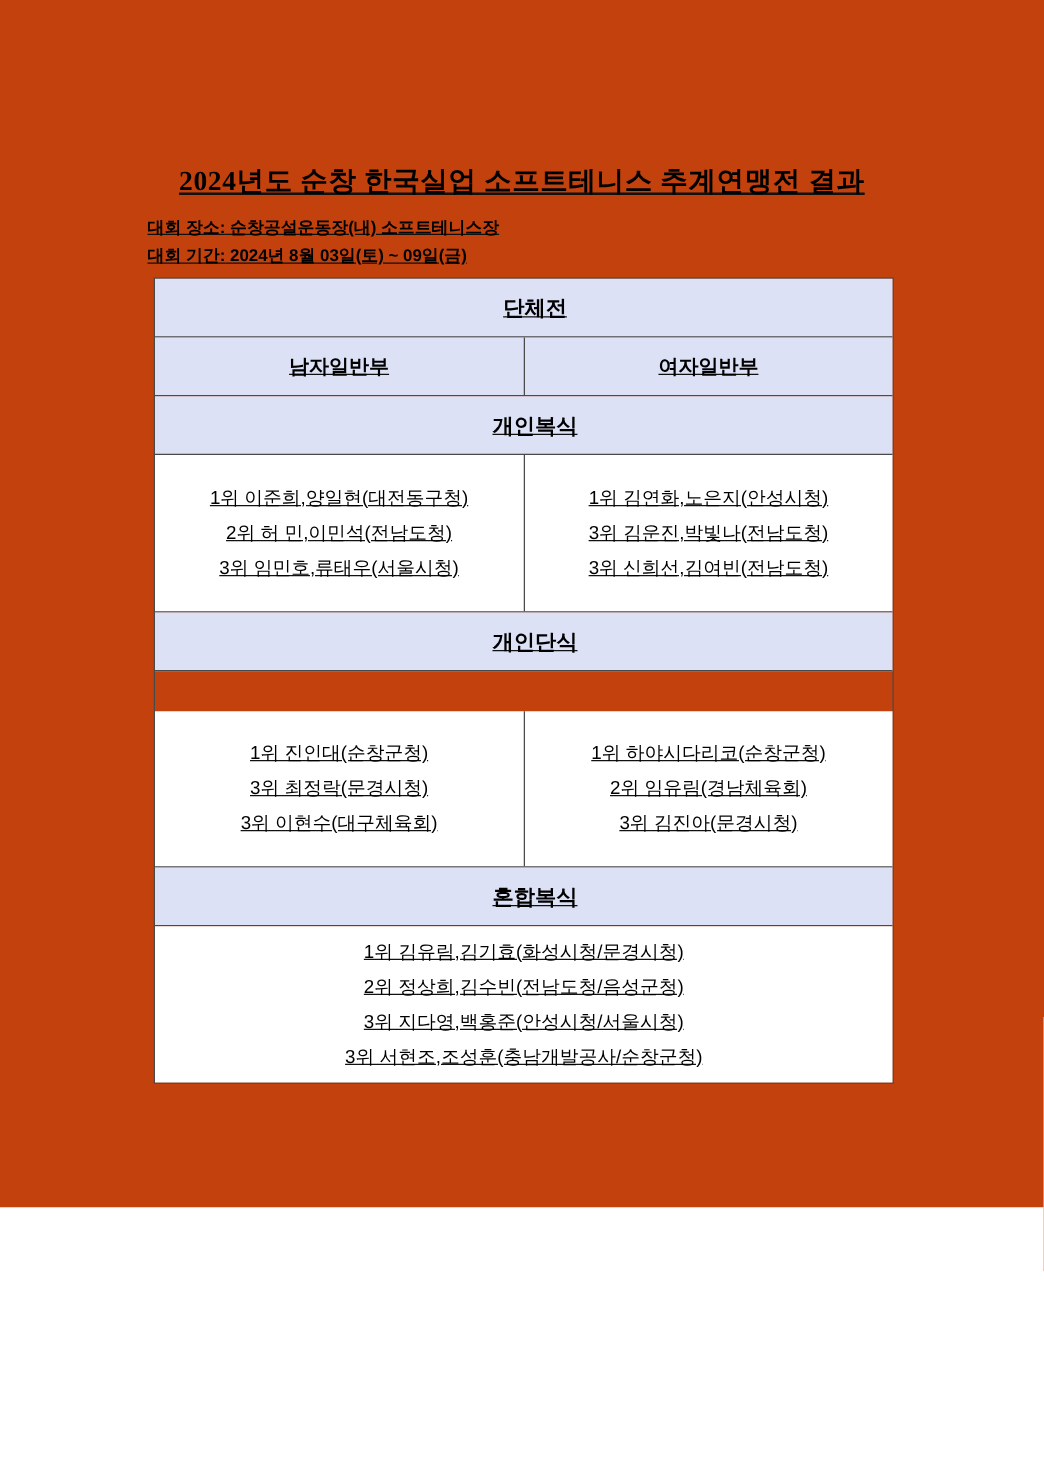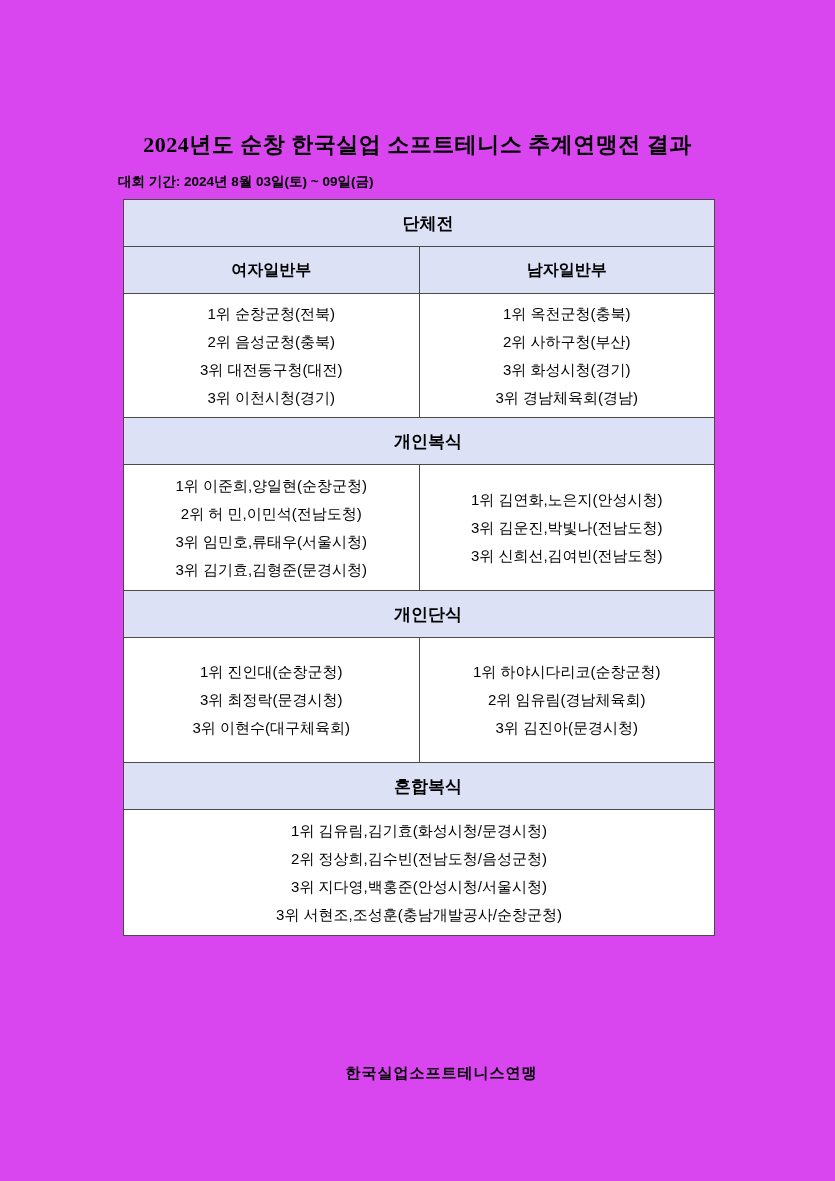--- a/index.html
+++ b/index.html
@@ -3,25 +3,26 @@
 <meta charset="utf-8">
 <style>
   html, body {
     margin: 0;
     padding: 0;
     background: #ffffff;
   }
   .page {
     position: relative;
     width: 835px;
-    height: 1181px;
-    background: #d946ef;
+    height: 966px;
+    background: #c2410c;
     color: #111111;
     overflow: hidden;
     font-family: "Liberation Sans", sans-serif;
+    text-decoration: underline;
   }
   .doc-title {
     margin: 130px 0 0 0;
     text-align: center;
     font-family: "Liberation Serif", "DejaVu Serif", serif;
     font-weight: bold;
     font-size: 22px;
     line-height: 30px;
     letter-spacing: 0.5px;
     color: #000000;
@@ -68,21 +69,21 @@
     justify-content: center;
     font-family: "Liberation Serif", "DejaVu Serif", serif;
     font-weight: bold;
     font-size: 16px;
     color: #000000;
   }
   .subheader-cell + .subheader-cell { border-left: 1px solid #4a4a4a; }
   .results-row { background: #ffffff; }
   .row-team   { height: 124px; }
   .row-dbl    { height: 126px; }
-  .row-sgl    { height: 125px; }
+  .row-sgl    { height: 125px; margin-top: 32px; }
   .row-mixed  { height: 125px; }
   .results-cell {
     flex: 1 1 50%;
     display: flex;
     flex-direction: column;
     align-items: center;
     justify-content: center;
     font-family: "Liberation Sans", "DejaVu Sans", sans-serif;
     font-size: 15px;
     line-height: 28px;
@@ -103,55 +104,41 @@
   }
 </style>
 </head>
 <body>
 
 <div class="page">
 
   <h1 class="doc-title">2024년도 순창 한국실업 소프트테니스 추계연맹전 결과</h1>
 
   <div class="meta">
+    <div class="meta-line"><span>대회 장소:</span> <span>순창공설운동장(내) 소프트테니스장</span></div>
     <div class="meta-line"><span>대회 기간:</span> <span>2024년 8월 03일(토) ~ 09일(금)</span></div>
   </div>
 
   <div class="results-table">
 
     <div class="row section-header">단체전</div>
 
     <div class="row subheader-row">
+      <div class="subheader-cell">남자일반부</div>
       <div class="subheader-cell">여자일반부</div>
-      <div class="subheader-cell">남자일반부</div>
     </div>
 
-    <div class="row results-row row-team">
-      <div class="results-cell">
-        <div class="result-line">1위 순창군청(전북)</div>
-        <div class="result-line">2위 음성군청(충북)</div>
-        <div class="result-line">3위 대전동구청(대전)</div>
-        <div class="result-line">3위 이천시청(경기)</div>
-      </div>
-      <div class="results-cell">
-        <div class="result-line">1위 옥천군청(충북)</div>
-        <div class="result-line">2위 사하구청(부산)</div>
-        <div class="result-line">3위 화성시청(경기)</div>
-        <div class="result-line">3위 경남체육회(경남)</div>
-      </div>
-    </div>
 
     <div class="row section-header">개인복식</div>
 
     <div class="row results-row row-dbl">
       <div class="results-cell">
-        <div class="result-line">1위 이준희,양일현(순창군청)</div>
+        <div class="result-line">1위 이준희,양일현(대전동구청)</div>
         <div class="result-line">2위 허 민,이민석(전남도청)</div>
         <div class="result-line">3위 임민호,류태우(서울시청)</div>
-        <div class="result-line">3위 김기효,김형준(문경시청)</div>
       </div>
       <div class="results-cell">
         <div class="result-line">1위 김연화,노은지(안성시청)</div>
         <div class="result-line">3위 김운진,박빛나(전남도청)</div>
         <div class="result-line">3위 신희선,김여빈(전남도청)</div>
       </div>
     </div>
 
     <div class="row section-header">개인단식</div>
 

